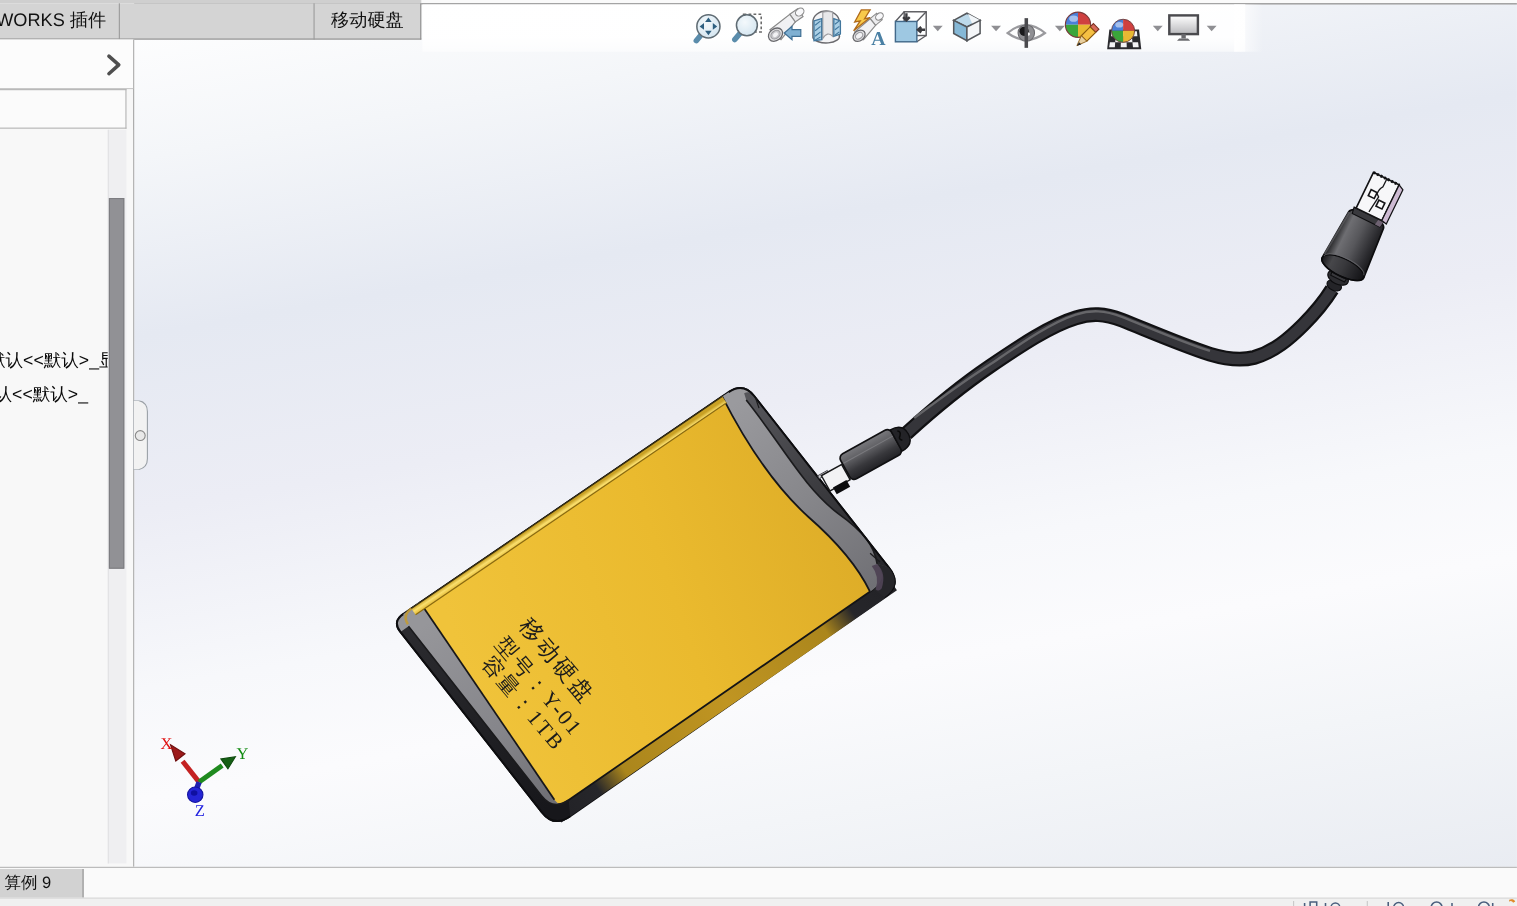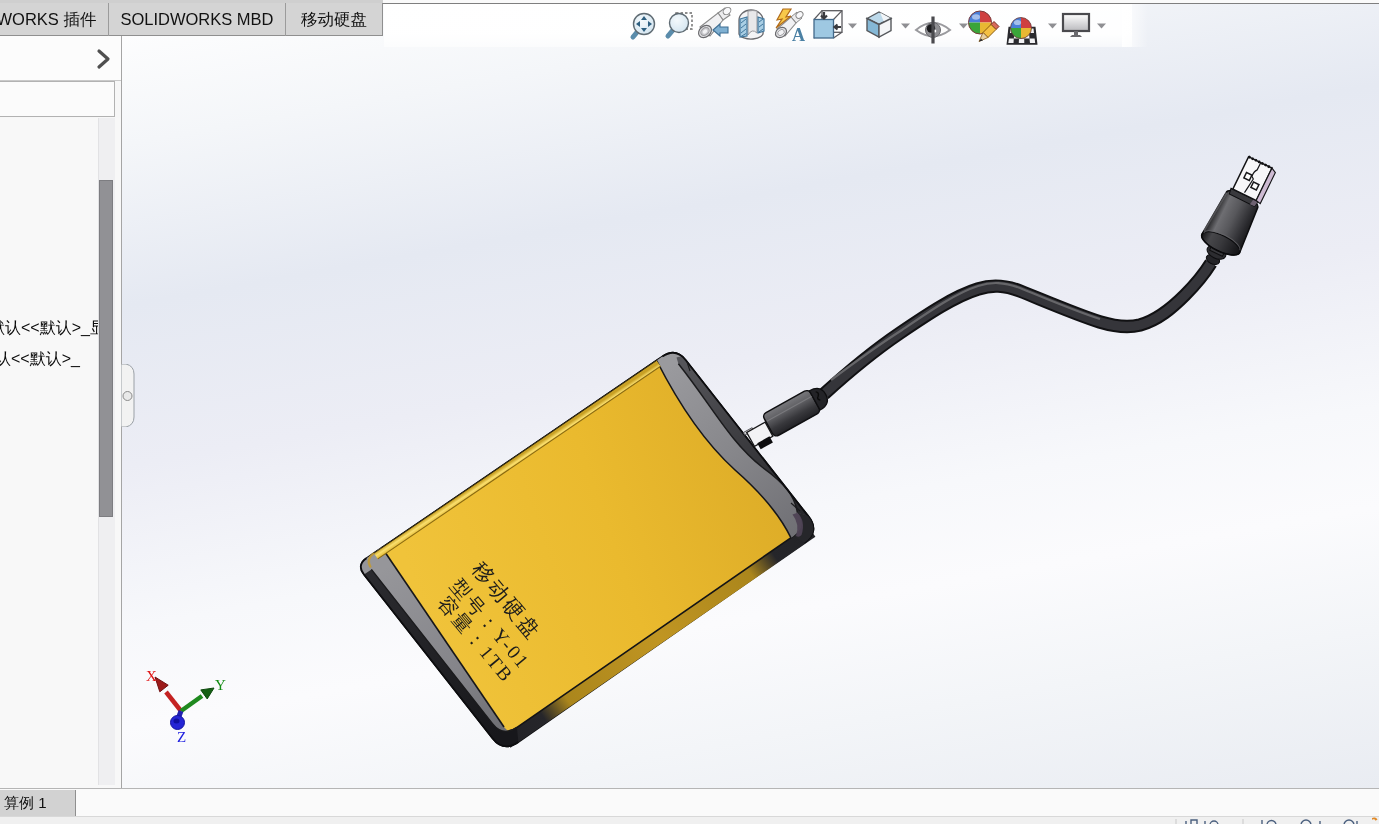--- a/index.html
+++ b/index.html
@@ -47,21 +47,20 @@
 <div id="stage">
   <div class="abs" id="topstrip">
       <div class="lft"></div>
     </div>
   <div class="abs" id="viewport"></div>
   <div class="abs" id="hud"></div>
   <div class="abs" style="left:1122px;top:4px;width:26px;height:43px;background:linear-gradient(90deg,rgba(255,255,255,0.95),rgba(255,255,255,0));"></div>
   <div class="abs" id="tabs">
     <div class="tab" style="left:-53px;width:auto;">SOLIDWORKS 插件</div>
     <div class="sep" style="left:108px;"></div>
-    <div class="tab" style="left:109px;width:176px;">SOLIDWORKS MBD</div>
     <div class="sep" style="left:285px;"></div>
     <div class="tab" style="left:286px;width:96px;">移动硬盘</div>
   </div>
   <div class="abs" id="hudicons"><svg width="500" height="40" viewBox="0 0 500 40">
     <defs>
       <linearGradient id="icup" x1="0" y1="0" x2="0" y2="1">
         <stop offset="0" stop-color="#ffffff"></stop>
             <stop offset="1" stop-color="#b9b9bd"></stop>
       </linearGradient>
       <radialGradient id="icglass" cx="0.4" cy="0.35" r="0.8">
@@ -358,21 +357,21 @@
       <polygon points="214,688 207.2,698.9 200.8,689.9" fill="#156015" stroke="#0d4a0d" stroke-width="1"></polygon>
       <line x1="181" y1="711" x2="178" y2="719" stroke="#2020b0" stroke-width="5"></line>
       <circle cx="177.5" cy="722.5" r="7" fill="#2525d5" stroke="#1515a0" stroke-width="1"></circle>
       <ellipse cx="176.5" cy="721" rx="3" ry="2.5" fill="#1010a0"></ellipse>
       <text x="146" y="681" font-family="'Liberation Serif',serif" font-size="15" fill="#e01010">X</text>
       <text x="215" y="690" font-family="'Liberation Serif',serif" font-size="15" fill="#108a10">Y</text>
       <text x="177" y="742" font-family="'Liberation Serif',serif" font-size="15" fill="#2020e0">Z</text>
     </g>
   </svg>
   <div class="abs" id="studyrow">
-      <div id="studytab">算例 1</div>
+      <div id="studytab">算例 9</div>
     </div>
   <div class="abs" id="statusbar">
     <svg width="1379" height="8" viewBox="0 0 1379 8" style="position:absolute;left:0;top:0">
       <g stroke="#4a5f7e" stroke-width="1.4" fill="none">
         <path d="M1186,8 L1186,4 M1191,8 L1191,3 L1197,3 L1197,8"></path>
         <path d="M1205,8 L1205,4 M1210,8 a4,4 0 0 1 8,0"></path>
         <path d="M1262,8 L1262,3 M1267,8 a4.5,4.5 0 0 1 9,0"></path>
         <path d="M1301,8 a5,5 0 0 1 10,0"></path>
         <path d="M1320,8 L1320,4"></path>
         <path d="M1344,8 a5,5 0 0 1 10,0 M1357,8 L1357,4"></path>

